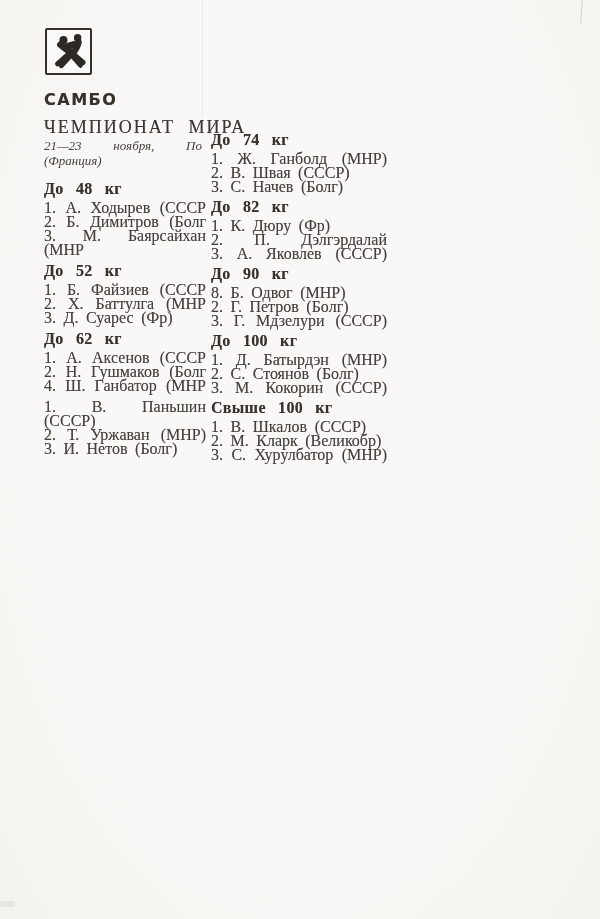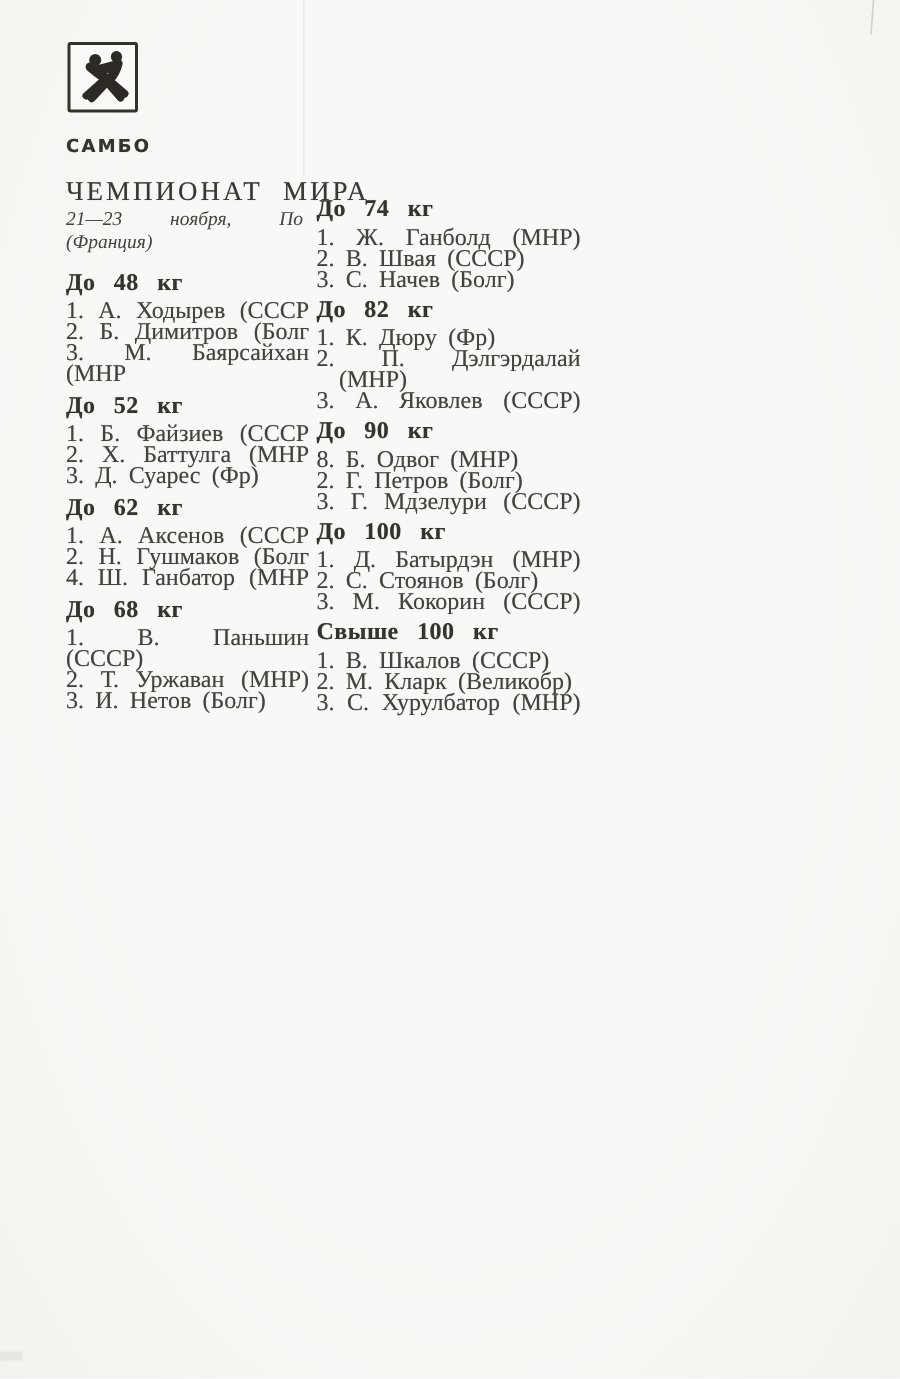--- a/index.html
+++ b/index.html
@@ -14,21 +14,21 @@
   
   .logo{
     position:absolute;left:45px;top:28px;width:47px;height:47px;
     border:2.5px solid #343129;border-radius:2px;box-sizing:border-box;
     background:rgba(255,255,255,0.35);
   }
   .logo svg{display:block;width:100%;height:100%;}
   .sport-title{
     position:absolute;left:44px;top:90px;
     font-family:"DejaVu Sans", sans-serif;font-weight:bold;
-    font-size:12px;letter-spacing:1.5px;color:#36322c;
+    font-size:16px;letter-spacing:1.5px;color:#36322c;
     text-shadow:0 0 .5px rgba(54,50,44,.55);
   }
   .event-title{
     position:absolute;left:44px;top:117px;
     font-size:18px;letter-spacing:2px;word-spacing:7px;color:#3b3732;
     text-shadow:0 0 .5px rgba(59,55,50,.5);
   }
   .event-date{
     position:absolute;left:44px;top:139px;width:158px;
     font-style:italic;font-size:13px;line-height:14.5px;color:#45413c;
@@ -105,39 +105,37 @@
       <div class="entry fill">2. Х. Баттулга (МНР</div>
       <div class="entry">3. Д. Суарес (Фр)</div>
     </div>
     <div class="sec">
       <div class="sec-title">До 62 кг</div>
       <div class="entry fill">1. А. Аксенов (СССР</div>
       <div class="entry fill">2. Н. Гушмаков (Болг</div>
       <div class="entry fill">4. Ш. Ганбатор (МНР</div>
     </div>
     <div class="sec">
-      <div class="sec-title">До 68 кг</div>
       <div class="entry fill">1. В. Паньшин (СССР)</div>
       <div class="entry fill">2. Т. Уржаван (МНР)</div>
       <div class="entry">3. И. Нетов (Болг)</div>
     </div>
   </div>
 
   <div class="col col-right">
     <div class="sec">
       <div class="sec-title">До 74 кг</div>
       <div class="entry fill">1. Ж. Ганболд (МНР)</div>
       <div class="entry">2. В. Швая (СССР)</div>
       <div class="entry">3. С. Начев (Болг)</div>
     </div>
     <div class="sec">
       <div class="sec-title">До 82 кг</div>
       <div class="entry">1. К. Дюру (Фр)</div>
       <div class="entry fill">2. П. Дэлгэрдалай</div>
-      <div class="entry cont">(МНР)</div>
       <div class="entry fill">3. А. Яковлев (СССР)</div>
     </div>
     <div class="sec">
       <div class="sec-title">До 90 кг</div>
       <div class="entry">8. Б. Одвог (МНР)</div>
       <div class="entry">2. Г. Петров (Болг)</div>
       <div class="entry fill">3. Г. Мдзелури (СССР)</div>
     </div>
     <div class="sec">
       <div class="sec-title">До 100 кг</div>

